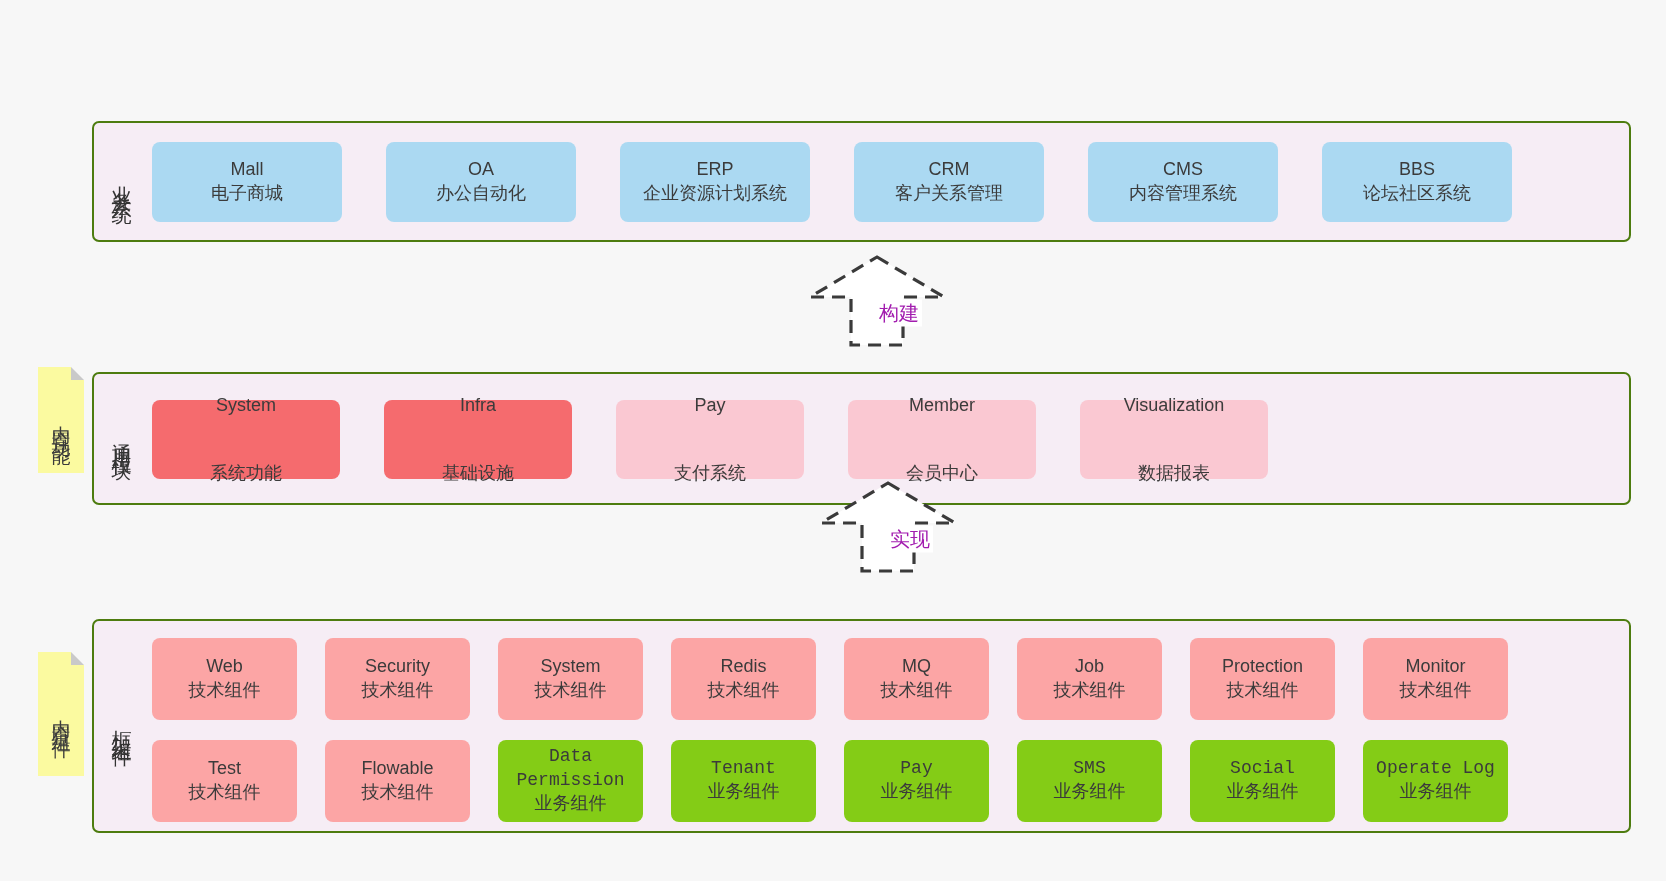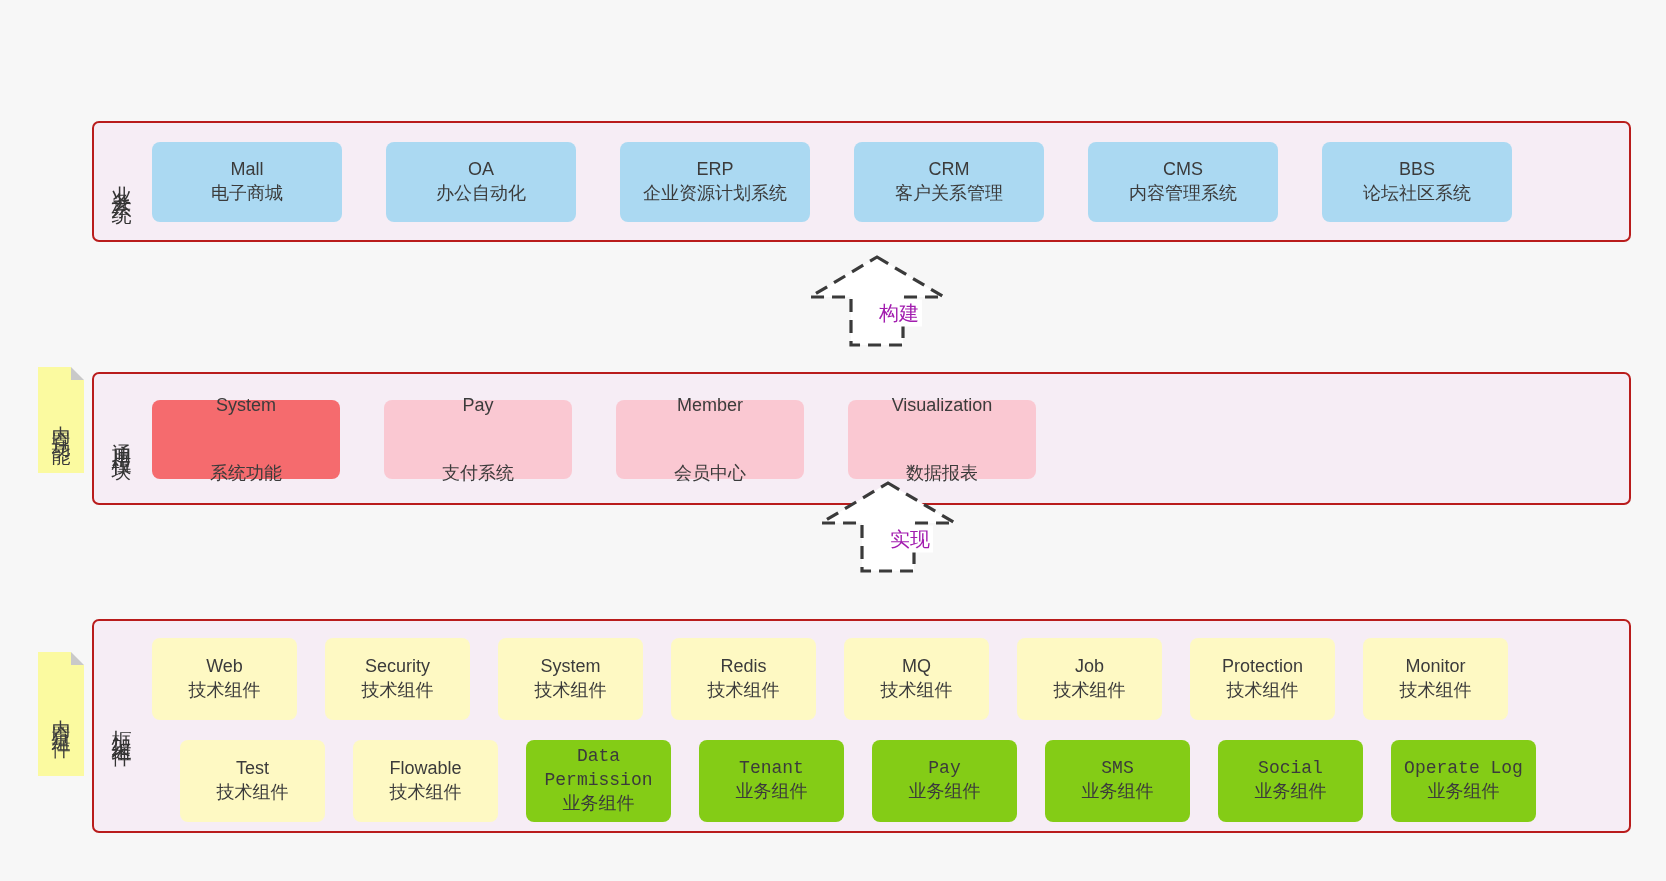--- a/index.html
+++ b/index.html
@@ -5,52 +5,52 @@
   html,body{margin:0;padding:0;}
   body{
     width:1666px;height:881px;background:#f7f7f7;position:relative;overflow:hidden;
     font-family:"Liberation Sans","DejaVu Sans",sans-serif;color:#3f3f3f;
   }
   .canvas{position:absolute;inset:0;}
 
   
   .layer{
     position:absolute;left:92px;width:1539px;
-    background:#f6edf5;border:2px solid #b91c1c;border-radius:7px;
+    background:#f6edf5;border:2px solid #4d7c0f;border-radius:7px;
     box-sizing:border-box;
   }
   .layer-1{top:121px;height:121px;}
   .layer-2{top:372px;height:133px;}
   .layer-3{top:619px;height:214px;}
 
   .vlabel{
     position:absolute;left:15px;top:50%;transform:translateY(-50%);
     writing-mode:vertical-rl;text-orientation:upright;
     font-size:20px;letter-spacing:6px;color:#333;white-space:nowrap;
   }
 
   .row{position:absolute;display:flex;}
   .layer-1 .row{left:58px;top:19px;gap:44px;}
   .layer-2 .row{left:58px;top:26px;gap:44px;}
   .layer-3 .row-a{left:58px;top:17px;gap:28px;}
-  .layer-3 .row-b{left:58px;top:119px;gap:28px;margin-left:28px;}
+  .layer-3 .row-b{left:58px;top:119px;gap:28px;}
 
   .box{
     border-radius:8px;display:flex;flex-direction:column;justify-content:center;
     align-items:center;text-align:center;box-sizing:border-box;padding:2px 4px;
   }
   .layer-1 .box{width:190px;height:80px;}
   .layer-2 .box{width:188px;height:79px;gap:44px;}
   .layer-3 .box{width:145px;height:82px;}
   .box .en,.box .zh{font-size:18px;line-height:1.32;color:#3b3b3b;}
 
   .v-blue{background:#abd9f2;}
   .v-red{background:#f56b6e;}
   .v-pink{background:#fac8d2;}
-  .v-green{background:#fef9c3;text-align:center;}
+  .v-green{background:#fca5a5;text-align:center;}
   .v-green-light{background:#84cc16;font-family:Liberation Mono, monospace;}
 
   
   .sticky{
     position:absolute;left:38px;width:46px;background:#fbfaa0;
     display:flex;align-items:center;justify-content:center;
   }
   .sticky-1{top:367px;height:106px;}
   .sticky-2{top:652px;height:124px;}
   .sticky::after{
@@ -119,20 +119,24 @@
     <span class="sticky-text">内置功能</span>
   </div>
 
   <div class="layer layer-2">
     <div class="vlabel">通用模块</div>
     <div class="row">
       <div class="box v-red">
           <span class="en">System</span>
           <span class="zh">系统功能</span>
         </div>
+      <div class="box v-red">
+          <span class="en">Infra</span>
+          <span class="zh">基础设施</span>
+        </div>
       <div class="box v-pink">
           <span class="en">Pay</span>
           <span class="zh">支付系统</span>
         </div>
       <div class="box v-pink">
           <span class="en">Member</span>
           <span class="zh">会员中心</span>
         </div>
       <div class="box v-pink">
           <span class="en">Visualization</span>

